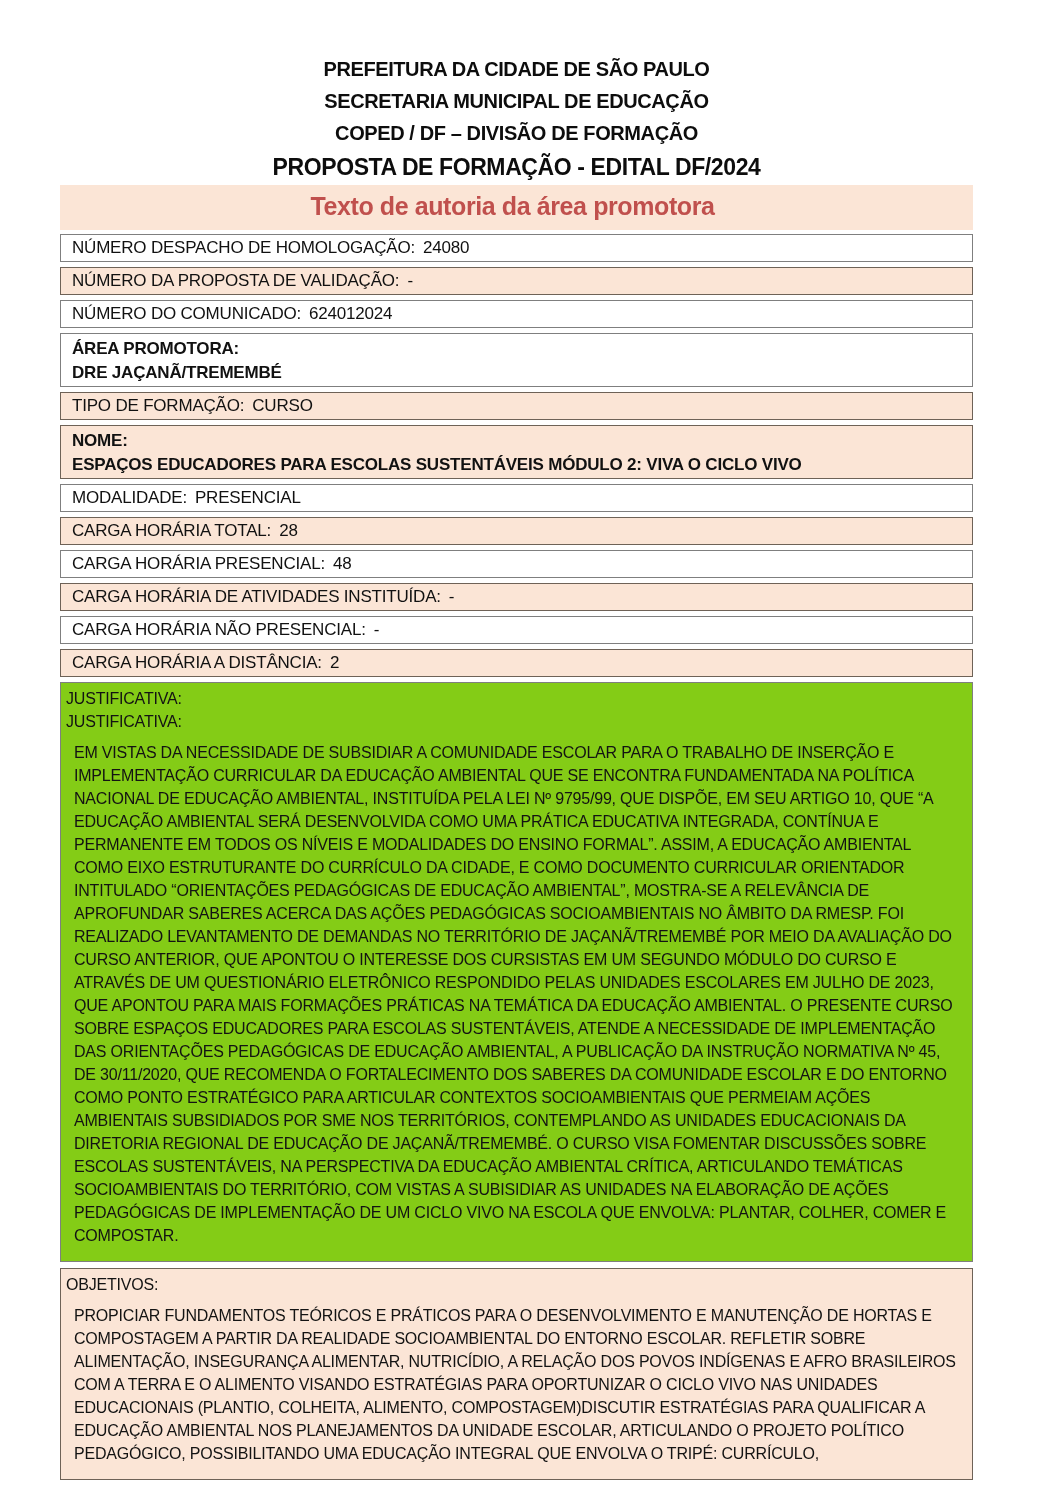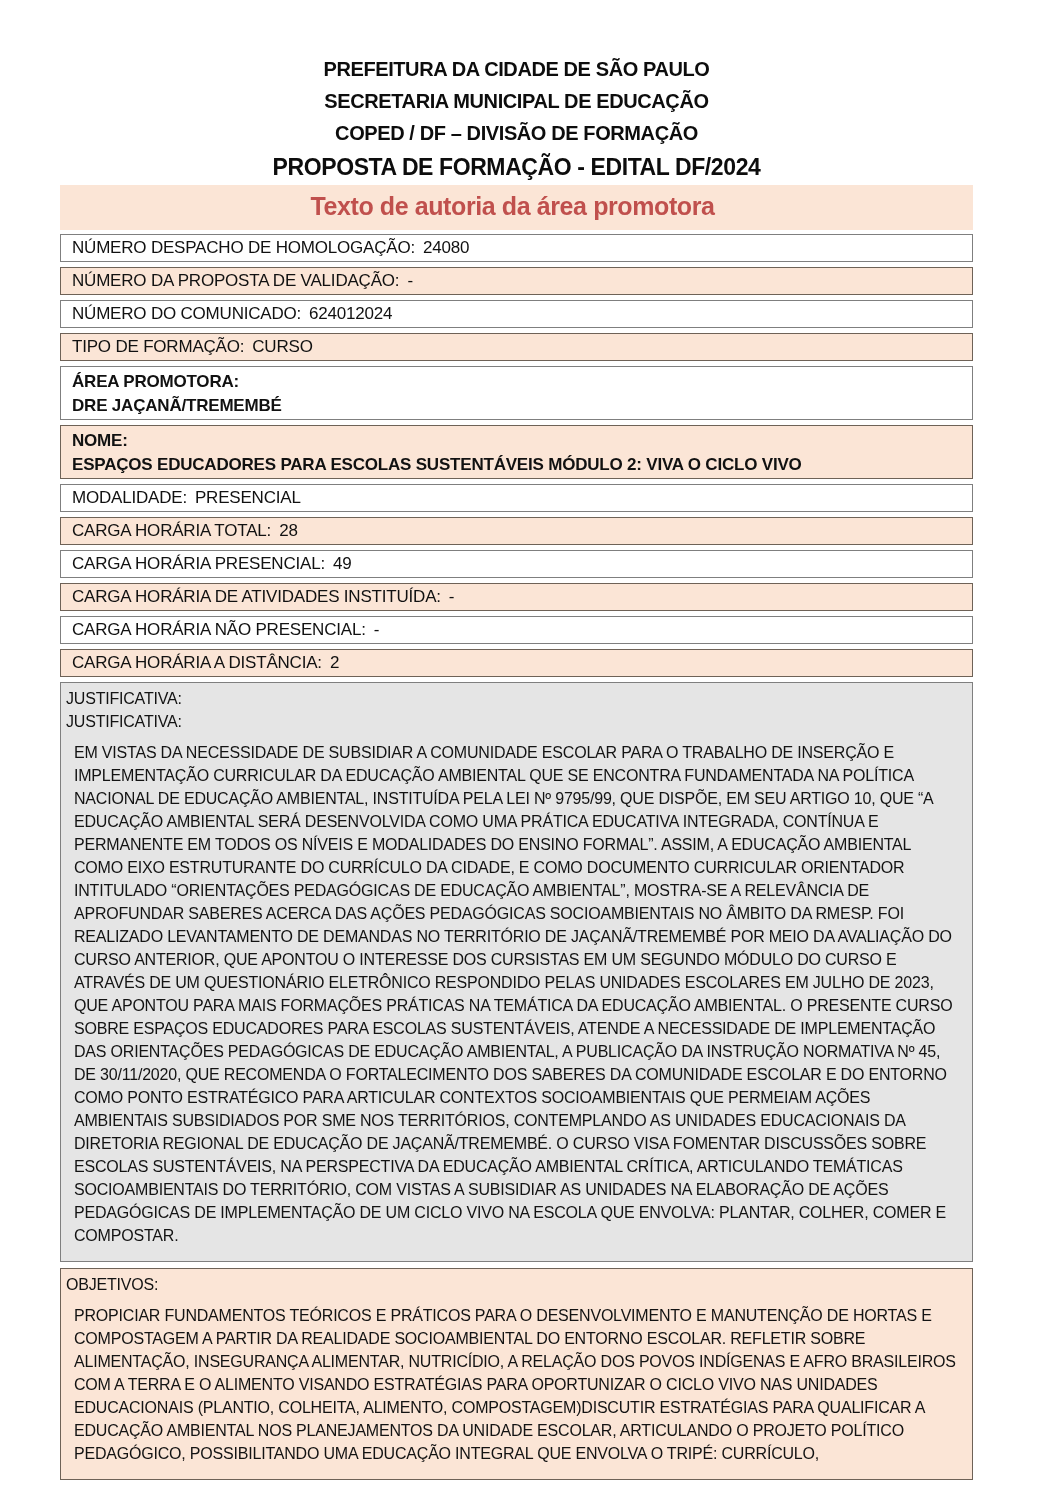--- a/index.html
+++ b/index.html
@@ -25,21 +25,21 @@
     height:28px;padding:0 11px;margin-bottom:5px;white-space:nowrap;overflow:hidden;
   }
   .row.peach{background:#FBE5D6;border-color:#6e6257;}
   .row.two{height:54px;display:block;padding-top:3px;}
   .row.two .l1,.row.two .l2{line-height:24px;}
   .row .lbl{}
   .row .val{margin-left:8px;}
   .bold{font-weight:700;}
   
   .box{
-    box-sizing:border-box;border:1px solid #7f7f7f;background:#e5e5e5;
+    box-sizing:border-box;border:1px solid #7f7f7f;background:#84cc16;
     font-size:16px;line-height:23px;letter-spacing:-0.2px;
     padding:4px 6px 6px 5px;margin-bottom:6px;text-align:left;color:#131313;
   }
   .box.peach{background:#FBE5D6;border-color:#6e6257;}
   .box p{margin:8px;}
   .box .hd{margin:0;}
 </style>
 </head>
 <body>
 
@@ -63,48 +63,48 @@
     <div class="row peach">
       <span class="lbl">NÚMERO DA PROPOSTA DE VALIDAÇÃO:</span>
       <span class="val">-</span>
     </div>
 
     <div class="row">
       <span class="lbl">NÚMERO DO COMUNICADO:</span>
       <span class="val">624012024</span>
     </div>
 
+    <div class="row two bold">
+      <div class="l1">ÁREA PROMOTORA:</div>
+      <div class="l2">DRE JAÇANÃ/TREMEMBÉ</div>
+    </div>
+
     <div class="row peach">
       <span class="lbl">TIPO DE FORMAÇÃO:</span>
       <span class="val">CURSO</span>
-    </div>
-
-    <div class="row two bold">
-      <div class="l1">ÁREA PROMOTORA:</div>
-      <div class="l2">DRE JAÇANÃ/TREMEMBÉ</div>
     </div>
 
     <div class="row two peach bold">
       <div class="l1">NOME:</div>
       <div class="l2">ESPAÇOS EDUCADORES PARA ESCOLAS SUSTENTÁVEIS MÓDULO 2: VIVA O CICLO VIVO</div>
     </div>
 
     <div class="row">
       <span class="lbl">MODALIDADE:</span>
       <span class="val">PRESENCIAL</span>
     </div>
 
     <div class="row peach">
       <span class="lbl">CARGA HORÁRIA TOTAL:</span>
       <span class="val">28</span>
     </div>
 
     <div class="row">
       <span class="lbl">CARGA HORÁRIA PRESENCIAL:</span>
-      <span class="val">49</span>
+      <span class="val">48</span>
     </div>
 
     <div class="row peach">
       <span class="lbl">CARGA HORÁRIA DE ATIVIDADES INSTITUÍDA:</span>
       <span class="val">-</span>
     </div>
 
     <div class="row">
       <span class="lbl">CARGA HORÁRIA NÃO PRESENCIAL:</span>
       <span class="val">-</span>

